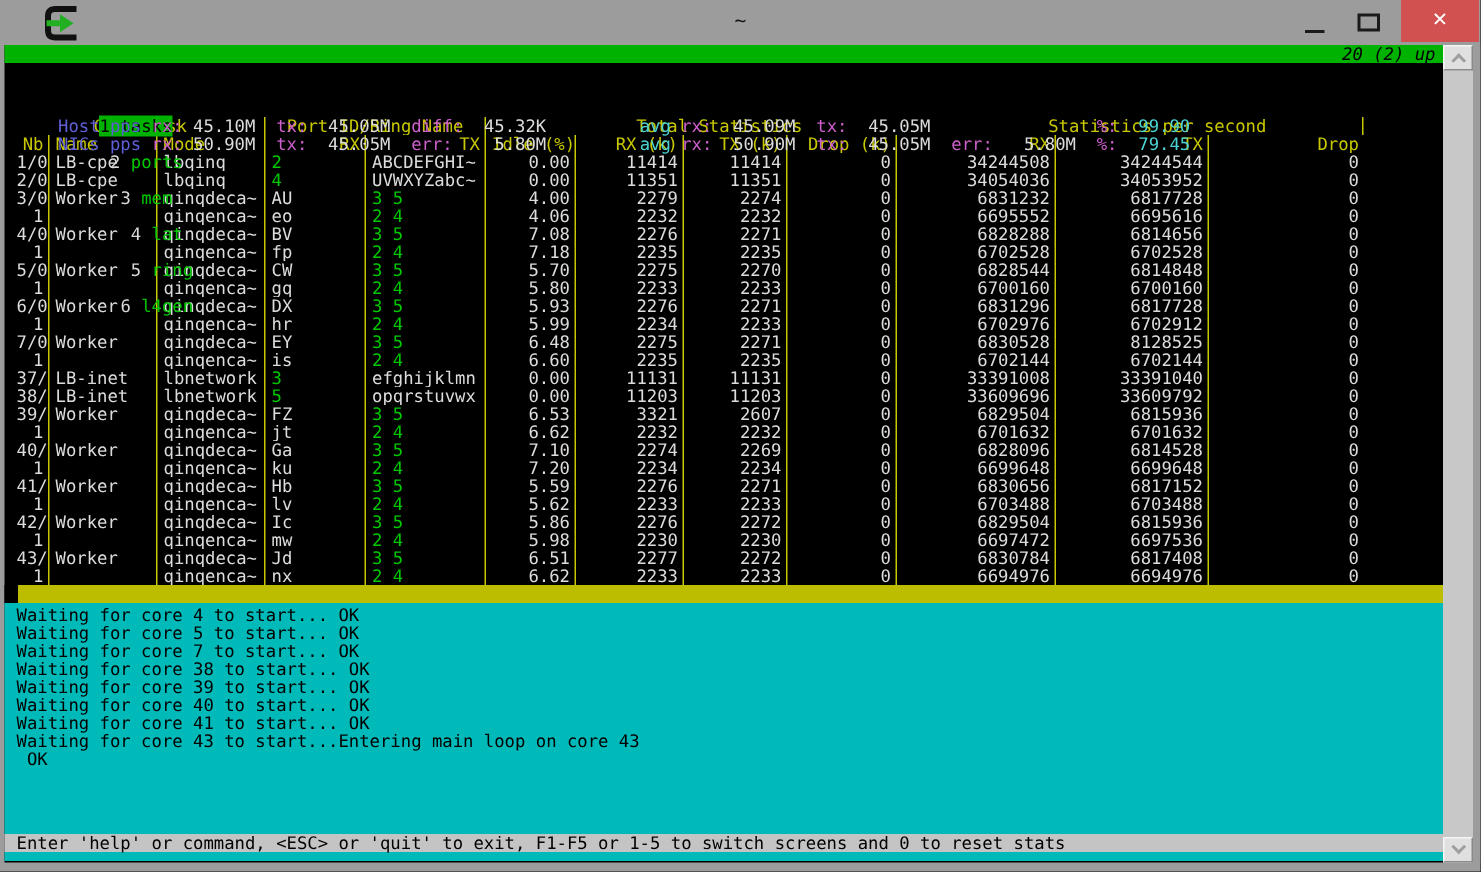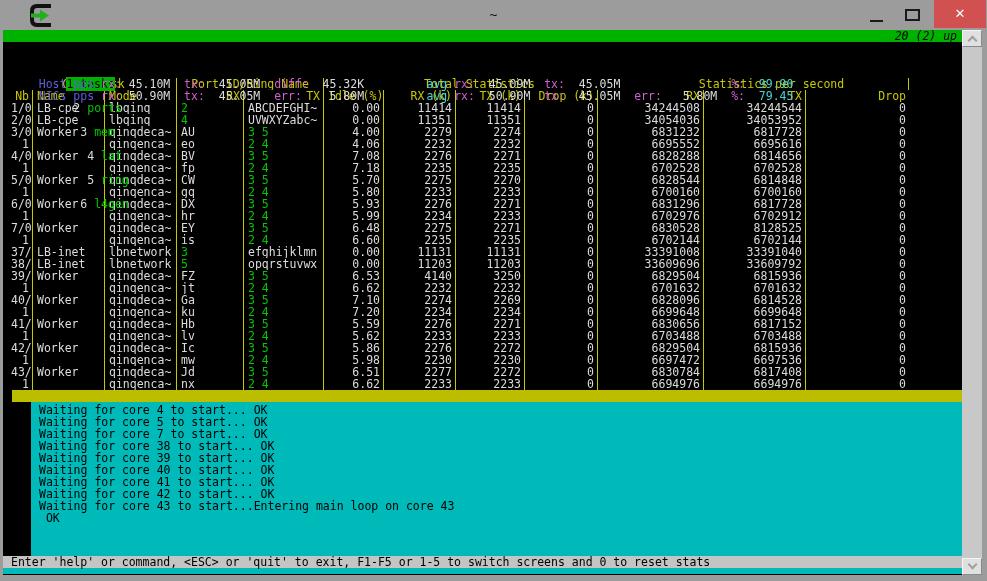--- a/index.html
+++ b/index.html
@@ -42,21 +42,21 @@
   .c-nb{width:22px} .c-name{width:72px} .c-mode{width:72px} .c-rx{width:67px} .c-tx{width:80px}
   .c-idle{width:60px} .c-rxk{width:72px} .c-txk{width:69px} .c-dk{width:73px}
   .c-rxt{width:106px} .c-txt{width:102px} .c-dt{width:103px}
   .g1{width:166px} .g2{width:147px} .g3{width:274px} .g4{width:311px}
   .v[data-c="g"] { color:#00c800; }
   .v[data-c="w"] { color:#dcdcdc; }
 
   .ybar-row { height:12px; background:#000; }
   .ybar { margin-left:9px; height:12px; background:#bdbd00; }
 
-  .console { height:154px; background:#00b9b9; color:#000; padding:2px 0 0 8px;margin-left:28px; }
+  .console { height:154px; background:#00b9b9; color:#000; padding:2px 0 0 8px; }
   .console .msg { height:12px; white-space:pre; }
   .statusbar { height:12px; background:#c4c4c4; color:#000; padding-left:8px; white-space:pre; }
   .console-tail { height:6px; background:#00b9b9; }
 
   
   .scrollbar { position:absolute; left:962px; top:30px; width:20px; height:545px; background:#c8c8c8; }
   .sb-btn { position:absolute; left:0; width:20px; height:17px; background:#e0e0e0; border:1px solid; border-color:#f5f5f5 #8a8a8a #8a8a8a #f5f5f5; }
   .sb-up { top:0; } .sb-down { bottom:0; }
   .chev { position:absolute; left:6px; width:7px; height:7px; border:2px solid #9f9f9f; border-right:none; border-bottom:none; }
   .sb-up .chev { top:6px; transform:rotate(45deg); }
@@ -350,22 +350,22 @@
           <span class="c c-dt ra last">0</span>
         </div>
 
         <div class="tr">
           <span class="c c-nb ra">39/0</span>
           <span class="c c-name la">Worker</span>
           <span class="c c-mode la">qinqdeca~</span>
           <span class="c c-rx la v" data-c="w">FZ</span>
           <span class="c c-tx la v" data-c="g">3 5</span>
           <span class="c c-idle ra">6.53</span>
-          <span class="c c-rxk ra">4140</span>
-          <span class="c c-txk ra">3250</span>
+          <span class="c c-rxk ra">3321</span>
+          <span class="c c-txk ra">2607</span>
           <span class="c c-dk ra">0</span>
           <span class="c c-rxt ra">6829504</span>
           <span class="c c-txt ra">6815936</span>
           <span class="c c-dt ra last">0</span>
         </div>
 
         <div class="tr">
           <span class="c c-nb ra">1</span>
           <span class="c c-name la"></span>
           <span class="c c-mode la">qinqenca~</span>
@@ -507,21 +507,20 @@
 
     <div class="console">
 
     <div class="msg">Waiting for core 4 to start... OK</div>
         <div class="msg">Waiting for core 5 to start... OK</div>
         <div class="msg">Waiting for core 7 to start... OK</div>
         <div class="msg">Waiting for core 38 to start... OK</div>
         <div class="msg">Waiting for core 39 to start... OK</div>
         <div class="msg">Waiting for core 40 to start... OK</div>
         <div class="msg">Waiting for core 41 to start... OK</div>
-        <div class="msg">Waiting for core 42 to start... OK</div>
         <div class="msg">Waiting for core 43 to start...Entering main loop on core 43</div>
         <div class="msg"> OK</div>
       </div>
 
     <div class="statusbar">Enter 'help' or command, &lt;ESC&gt; or 'quit' to exit, F1-F5 or 1-5 to switch screens and 0 to reset stats</div>
     <div class="console-tail"></div>
   </div>
 
   <div class="scrollbar">
     <div class="sb-btn sb-up">

